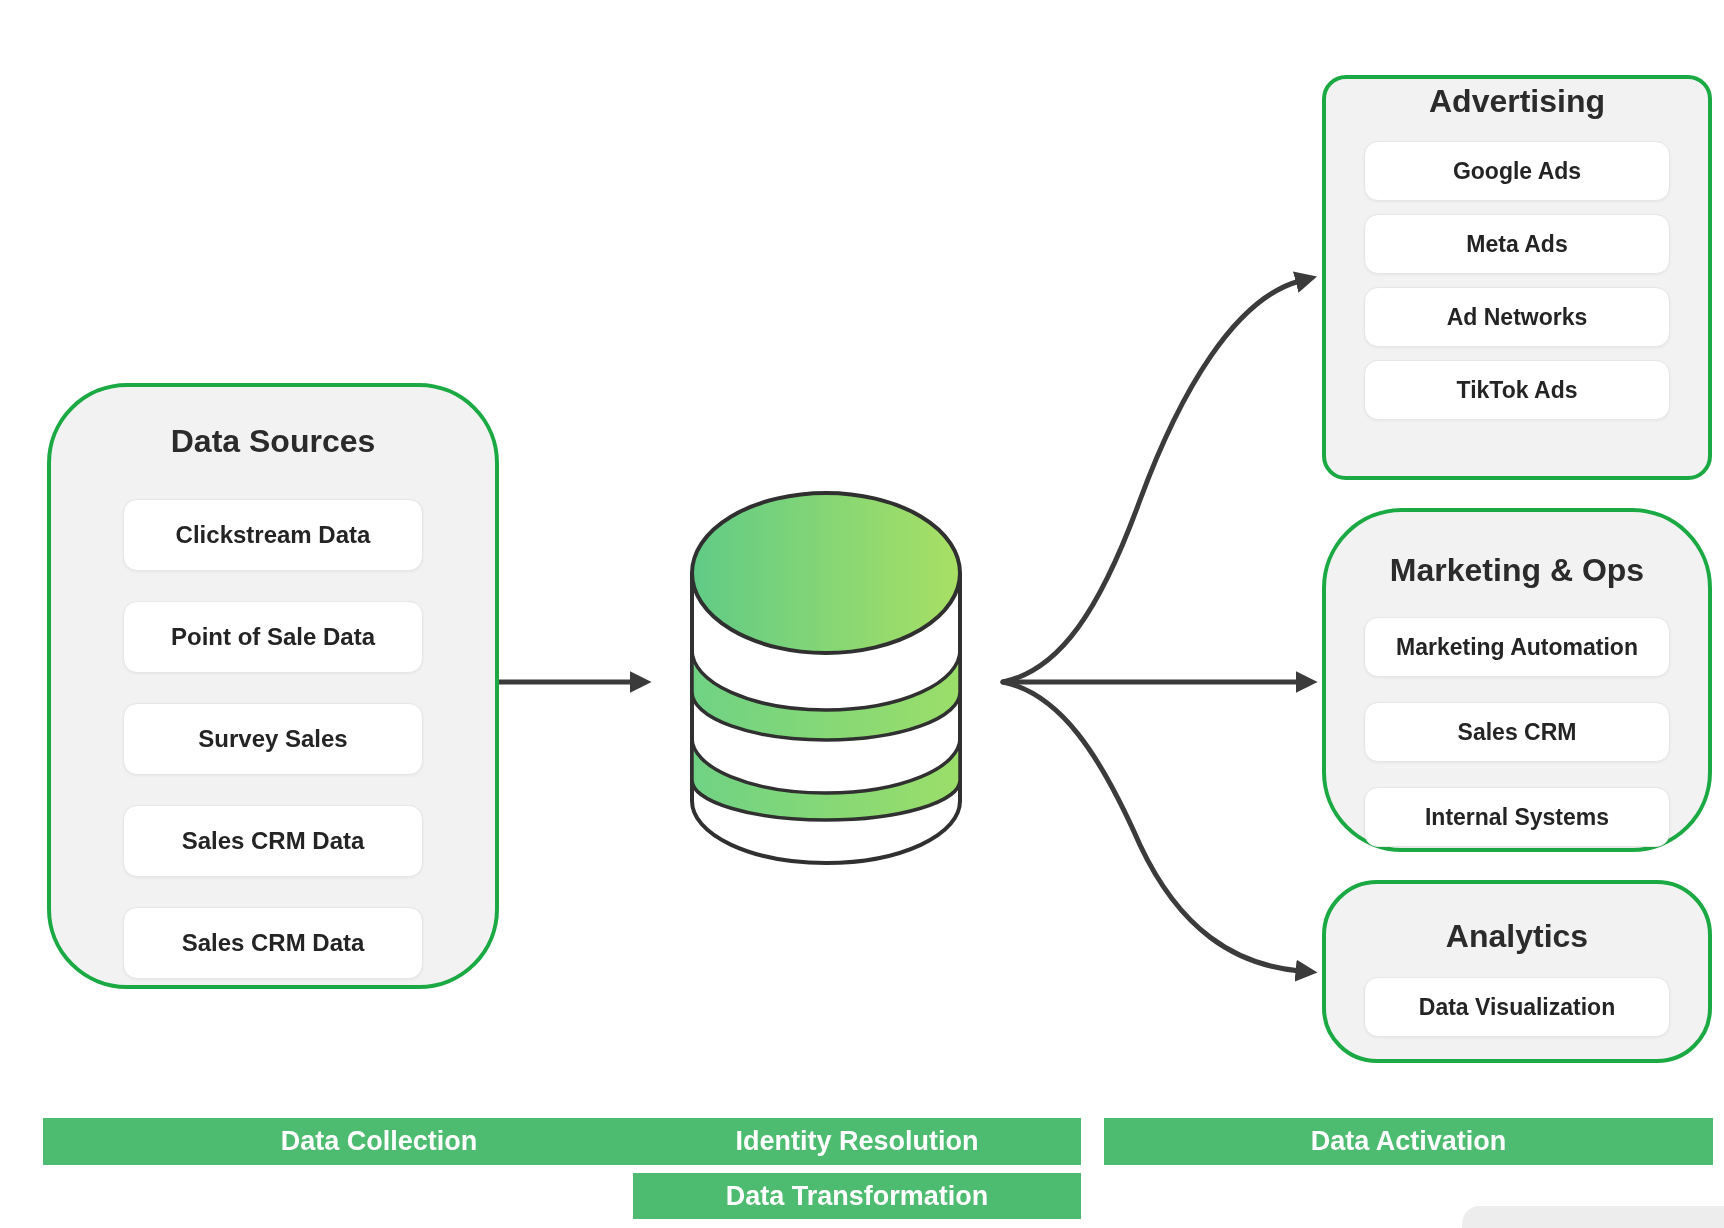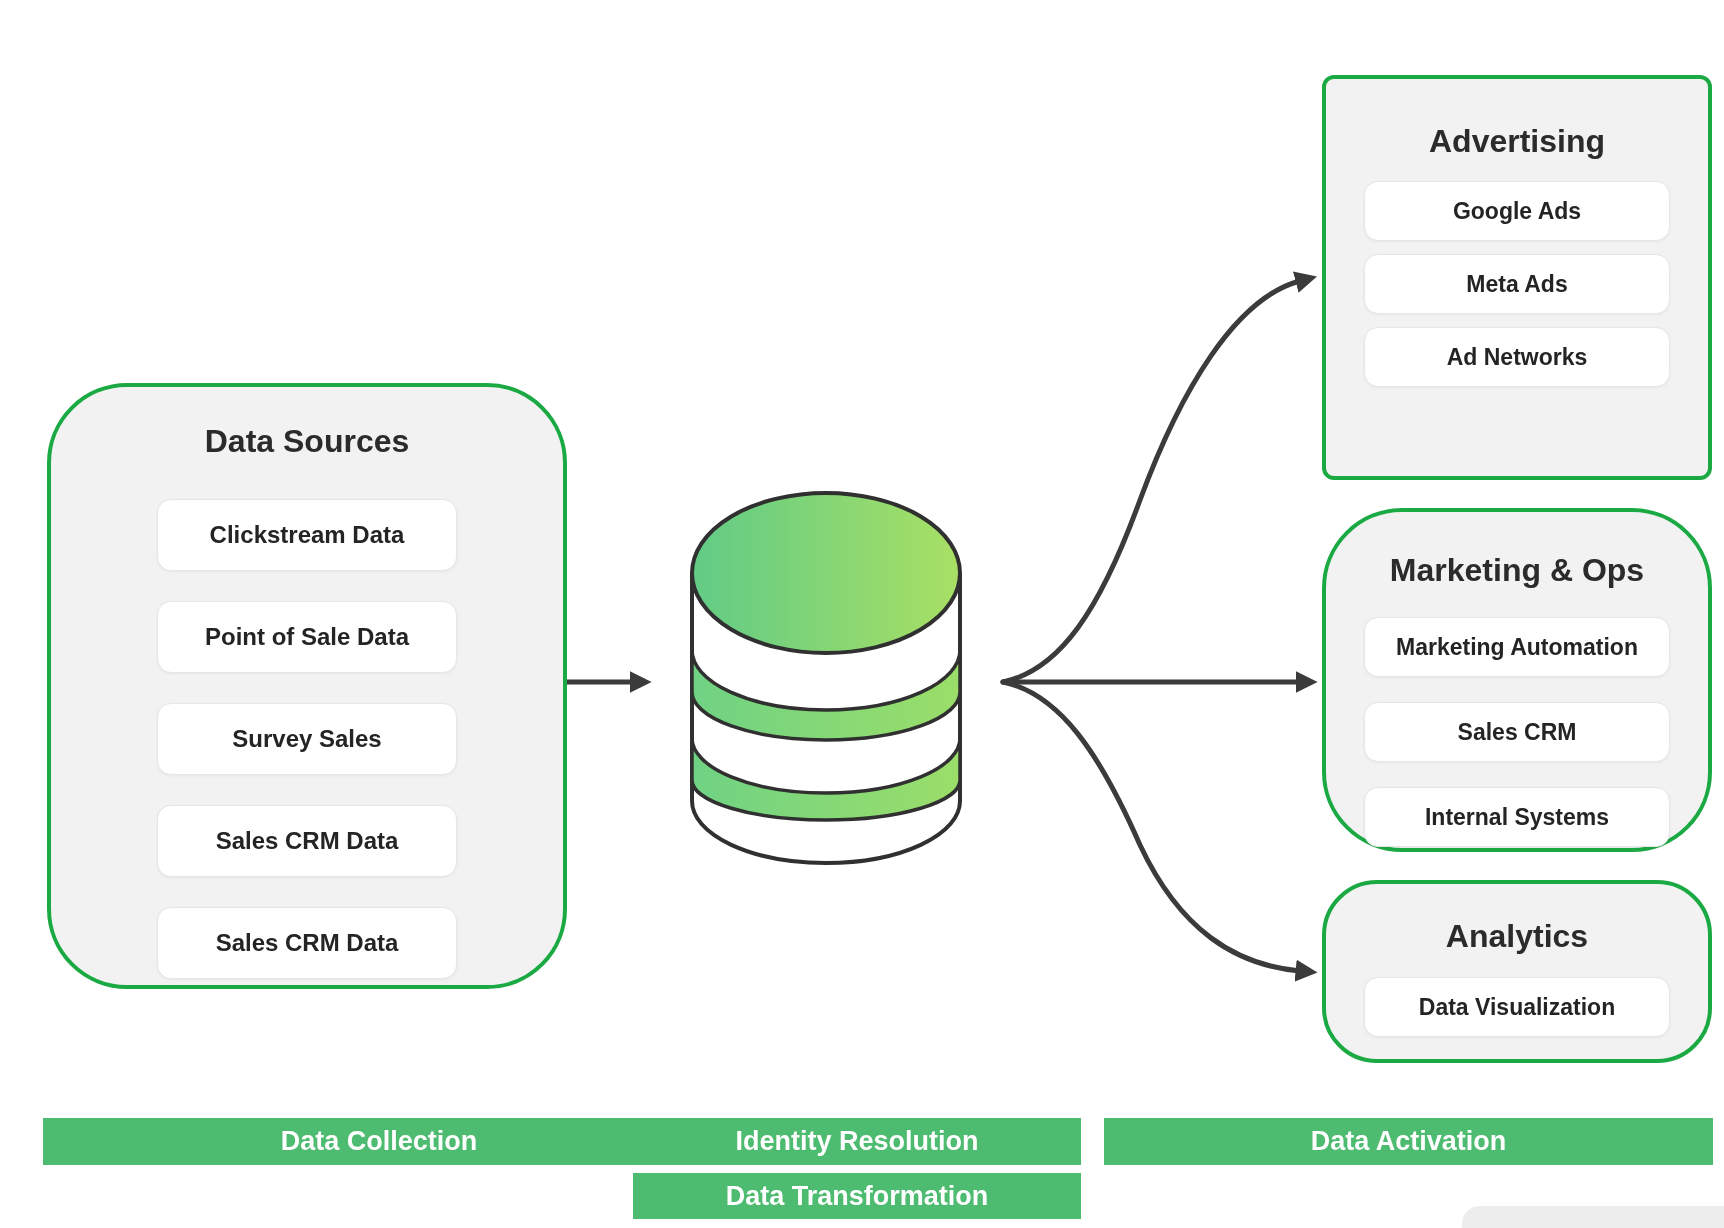--- a/index.html
+++ b/index.html
@@ -100,37 +100,38 @@
 
     <path d="M 4 84 L 4 312 A 134 62 0 0 0 272 312 L 272 84" fill="#ffffff" stroke="var(--outline,#303030)" stroke-width="4"></path>
 
     <path d="M 4 161 A 134 60 0 0 0 272 161 L 272 203 A 134 48 0 0 1 4 203 Z" fill="url(#bandGrad)" stroke="var(--outline,#303030)" stroke-width="3.5"></path>
 
     <path d="M 4 249 A 134 55 0 0 0 272 249 L 272 291 A 134 40 0 0 1 4 291 Z" fill="url(#bandGrad)" stroke="var(--outline,#303030)" stroke-width="3.5"></path>
 
     <ellipse cx="138" cy="84" rx="134" ry="80" fill="url(#topGrad)" stroke="var(--outline,#303030)" stroke-width="4"></ellipse>
   </svg>
 
-  <div class="panel" style="left:47px;top:383px;width:520px;height:606px;border-radius:80px;padding-top:32px;">
+  <div class="panel" style="left:47px;top:383px;width:452px;height:606px;border-radius:80px;padding-top:32px;">
     <div class="panel-title">Data Sources</div>
     <div class="items" style="margin-top:36px;gap:30px;">
       <div class="item item-lg">Clickstream Data</div>
       <div class="item item-lg">Point of Sale Data</div>
       <div class="item item-lg">Survey Sales</div>
       <div class="item item-lg">Sales CRM Data</div>
       <div class="item item-lg">Sales CRM Data</div>
     </div>
   </div>
 
-  <div class="panel" style="left:1322px;top:75px;width:390px;height:405px;border-radius:12px;padding-top:40px;">
+  <div class="panel" style="left:1322px;top:75px;width:390px;height:405px;border-radius:24px;">
     <div class="panel-title">Advertising</div>
     <div class="items" style="margin-top:18px;gap:13px;">
       <div class="item item-sm">Google Ads</div>
       <div class="item item-sm">Meta Ads</div>
       <div class="item item-sm">Ad Networks</div>
+      <div class="item item-sm">TikTok Ads</div>
     </div>
   </div>
 
   <div class="panel" style="left:1322px;top:508px;width:390px;height:344px;border-radius:80px;padding-top:36px;">
     <div class="panel-title">Marketing &amp; Ops</div>
     <div class="items" style="margin-top:25px;gap:25px;">
       <div class="item item-sm">Marketing Automation</div>
       <div class="item item-sm">Sales CRM</div>
       <div class="item item-sm">Internal Systems</div>
     </div>

